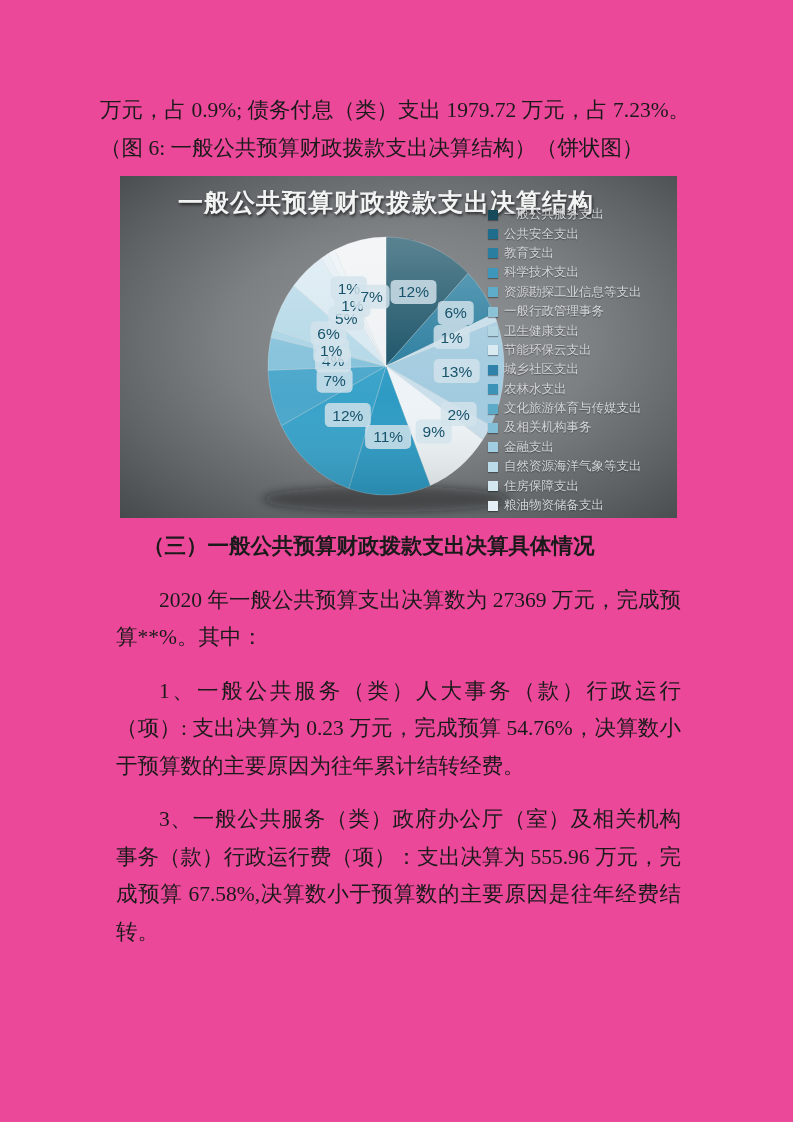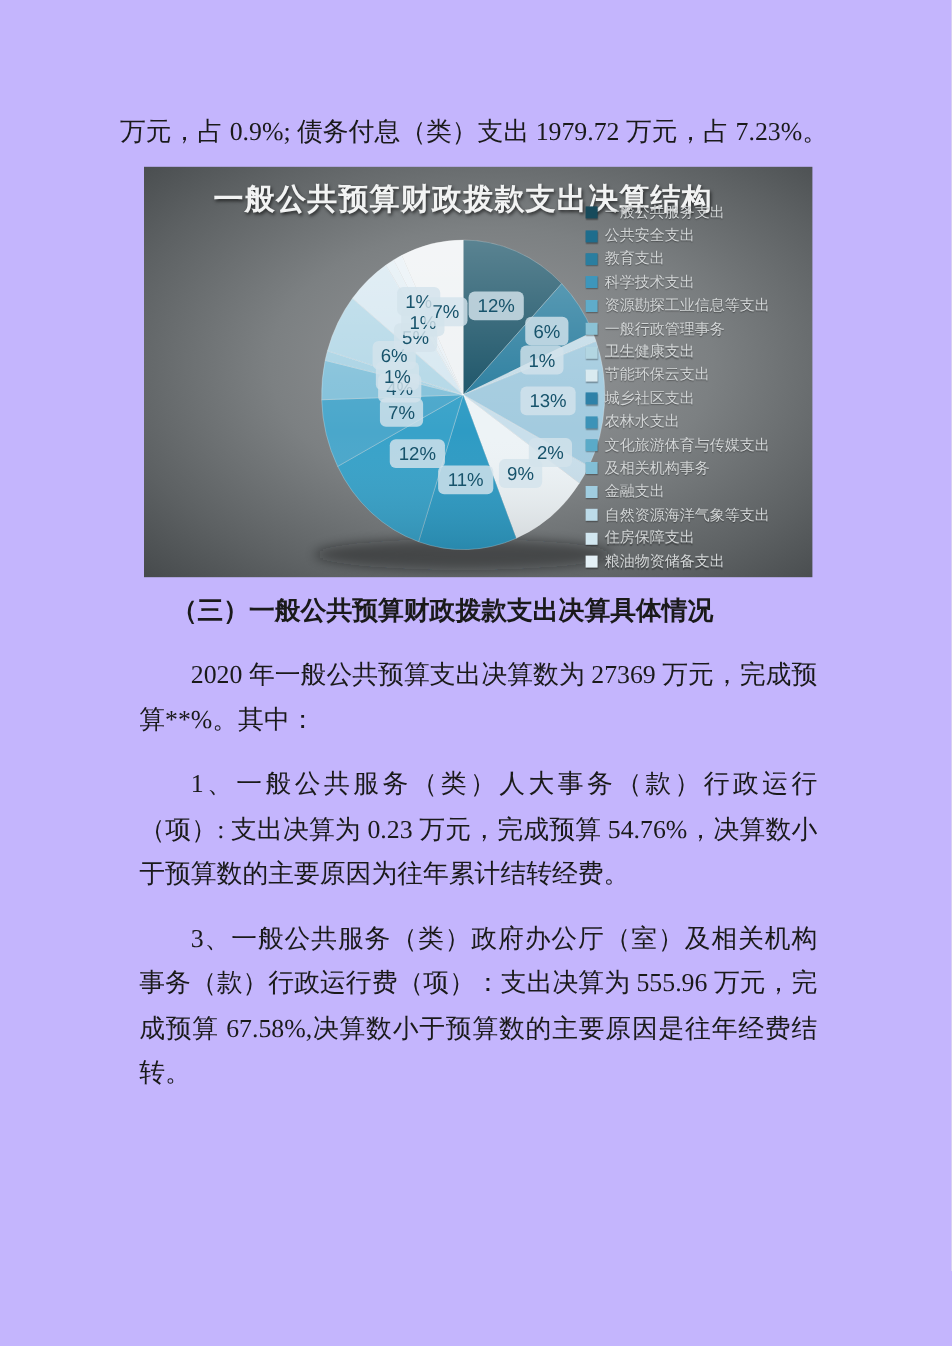--- a/index.html
+++ b/index.html
@@ -1,19 +1,19 @@
 <!DOCTYPE html>
 <html><head>
 <meta charset="utf-8">
 <style>
   html,body{margin:0;padding:0;background:#e8e8e8;}
   .page{
     position:relative;
     width:793px;height:1122px;
-    background:#c4b5fd;
+    background:#ec4899;
     font-family:"Liberation Serif","DejaVu Serif",serif;
     color:#1a1a1a;
     overflow:hidden;
     margin:0 auto;
   }
   .content{padding:92px 96px 0 100px;}
   .bodytext{
     font-size:21.5px;
     line-height:37.5px;
     text-align:justify;
@@ -73,20 +73,21 @@
     font-size:13px;
     color:#222;
   }
 </style>
 </head>
 <body>
 
 <div class="page">
   <div class="content">
     <p class="bodytext caption-line">万元，占 0.9%; 债务付息（类）支出 1979.72 万元，占 7.23%。</p>
+    <p class="bodytext caption-line">（图 6:  一般公共预算财政拨款支出决算结构）（饼状图）</p>
 
     <div class="chart-figure">
       <svg class="pie-svg" id="pie-svg" width="557" height="342" viewBox="0 0 557 342">
           <defs>
             <filter id="blur" x="-40%" y="-40%" width="180%" height="180%">
               <feGaussianBlur stdDeviation="5"></feGaussianBlur>
             </filter>
             <linearGradient id="gloss" x1="0" y1="0" x2="0" y2="1">
               <stop offset="0" stop-color="#ffffff" stop-opacity="0.28"></stop>
               <stop offset="0.45" stop-color="#ffffff" stop-opacity="0.05"></stop>

